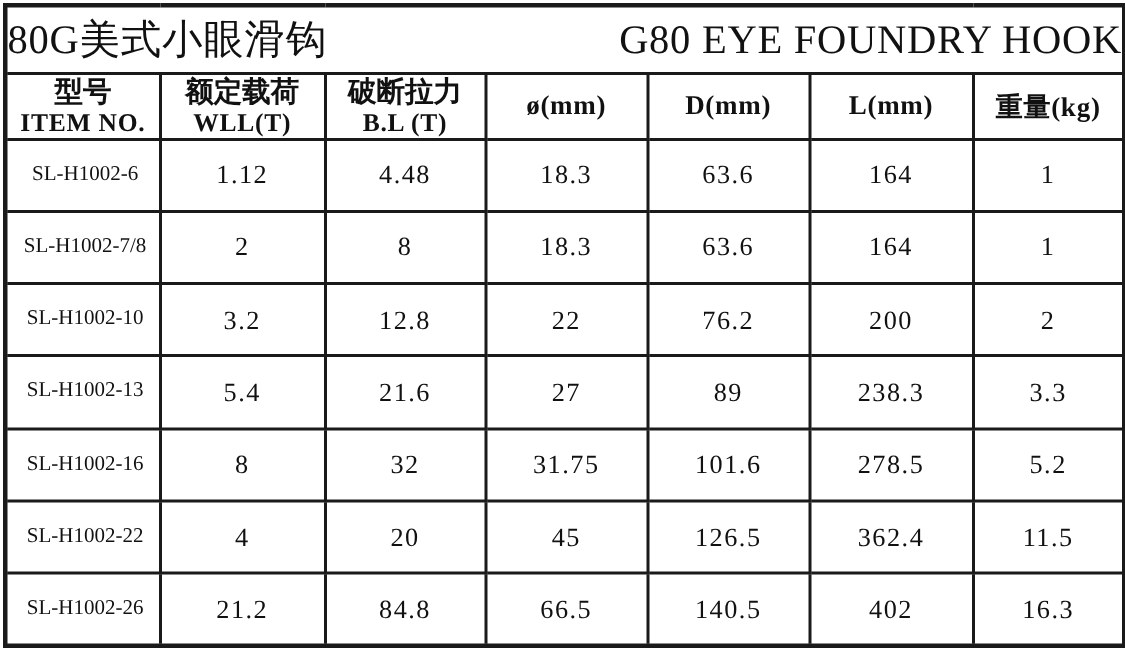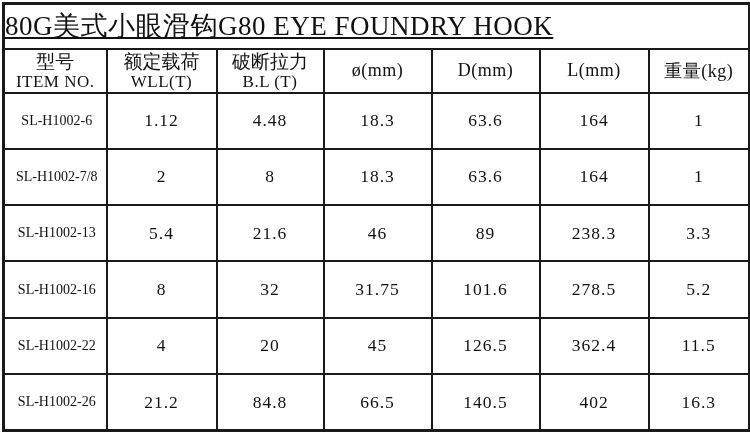--- a/index.html
+++ b/index.html
@@ -31,26 +31,25 @@
     overflow: hidden;
     white-space: nowrap;
   }
   tr.title-row { height: 45px; }
   tr.title-row td {
     font-size: 27px;
     letter-spacing: 0.5px;
   }
   .title-wrap {
     display: flex;
-    justify-content: flex-start;
+    justify-content: space-between;
     align-items: center;
-    text-decoration: underline;
   }
   tr.header-row { height: 44px; }
-  tr.header-row th { font-weight: normal; margin-top: 18px; }
+  tr.header-row th { font-weight: bold; margin-top: 18px; }
   .h-cn {
     font-size: 19px;
     line-height: 21px;
   }
   .h-en {
     font-size: 17px;
     line-height: 19px;
     letter-spacing: 0.5px;
   }
   .h-en:empty { display: none; }
@@ -134,24 +133,33 @@
       <tr>
         <td class="item-cell">SL-H1002-7/8</td>
         <td>2</td>
         <td>8</td>
         <td>18.3</td>
         <td>63.6</td>
         <td>164</td>
         <td>1</td>
       </tr>
       <tr>
+        <td class="item-cell">SL-H1002-10</td>
+        <td>3.2</td>
+        <td>12.8</td>
+        <td>22</td>
+        <td>76.2</td>
+        <td>200</td>
+        <td>2</td>
+      </tr>
+      <tr>
         <td class="item-cell">SL-H1002-13</td>
         <td>5.4</td>
         <td>21.6</td>
-        <td>46</td>
+        <td>27</td>
         <td>89</td>
         <td>238.3</td>
         <td>3.3</td>
       </tr>
       <tr>
         <td class="item-cell">SL-H1002-16</td>
         <td>8</td>
         <td>32</td>
         <td>31.75</td>
         <td>101.6</td>

